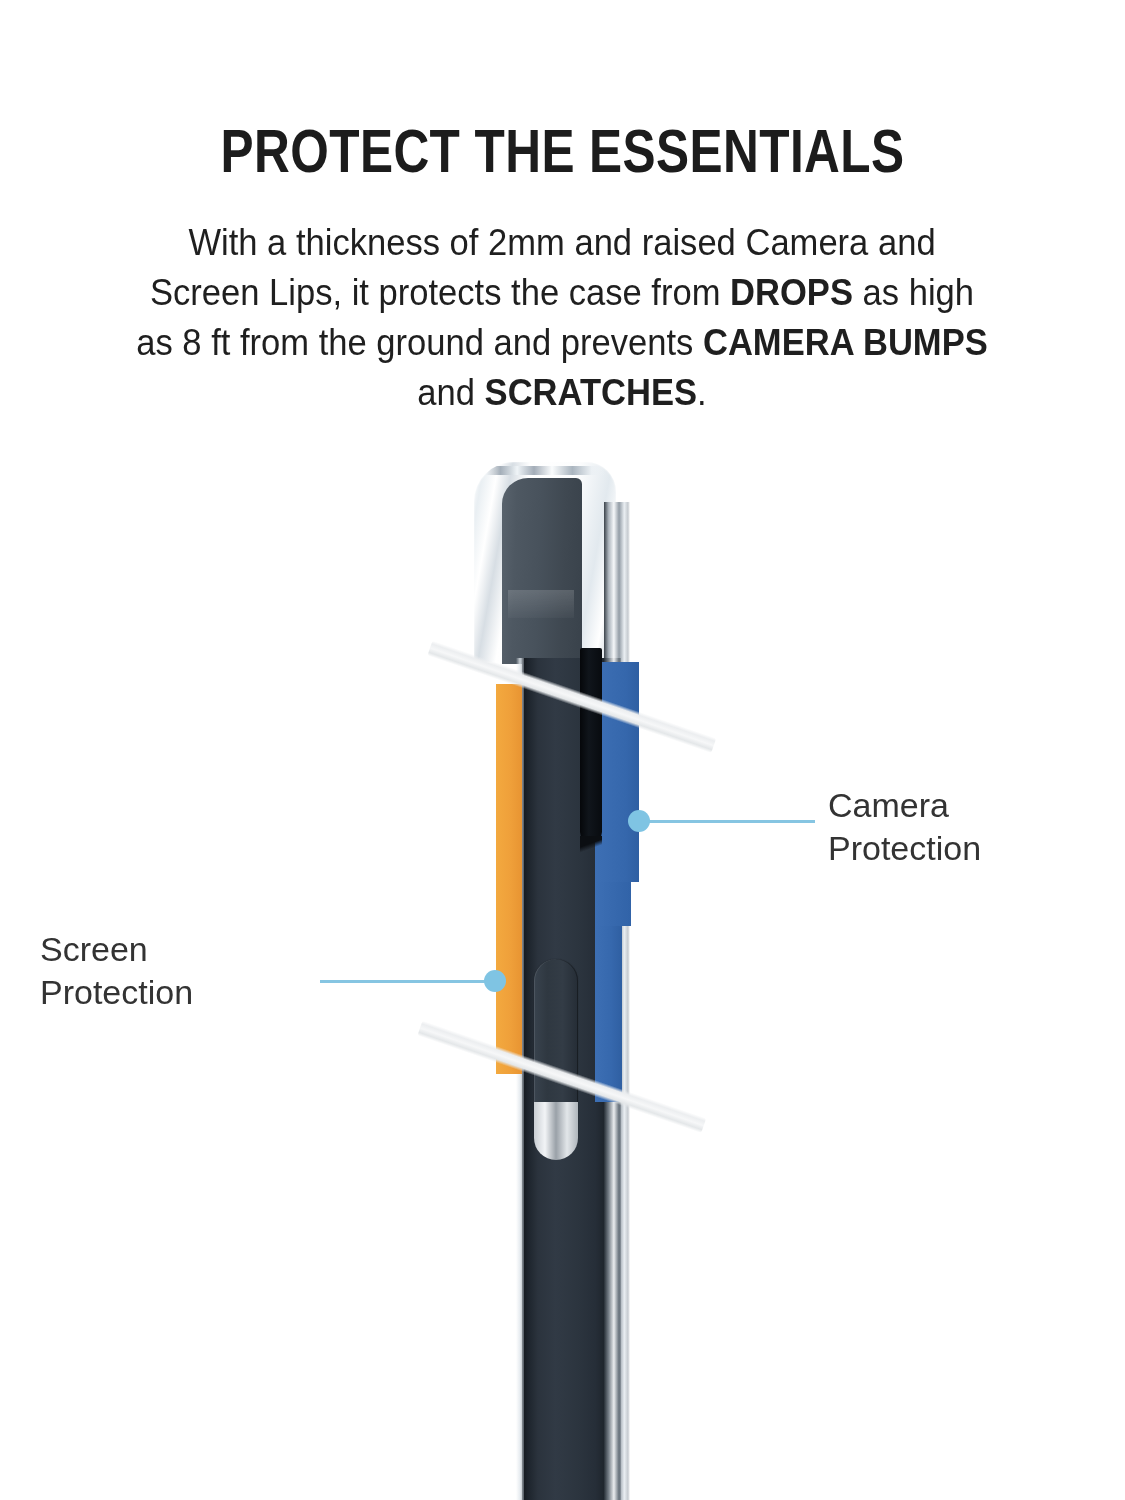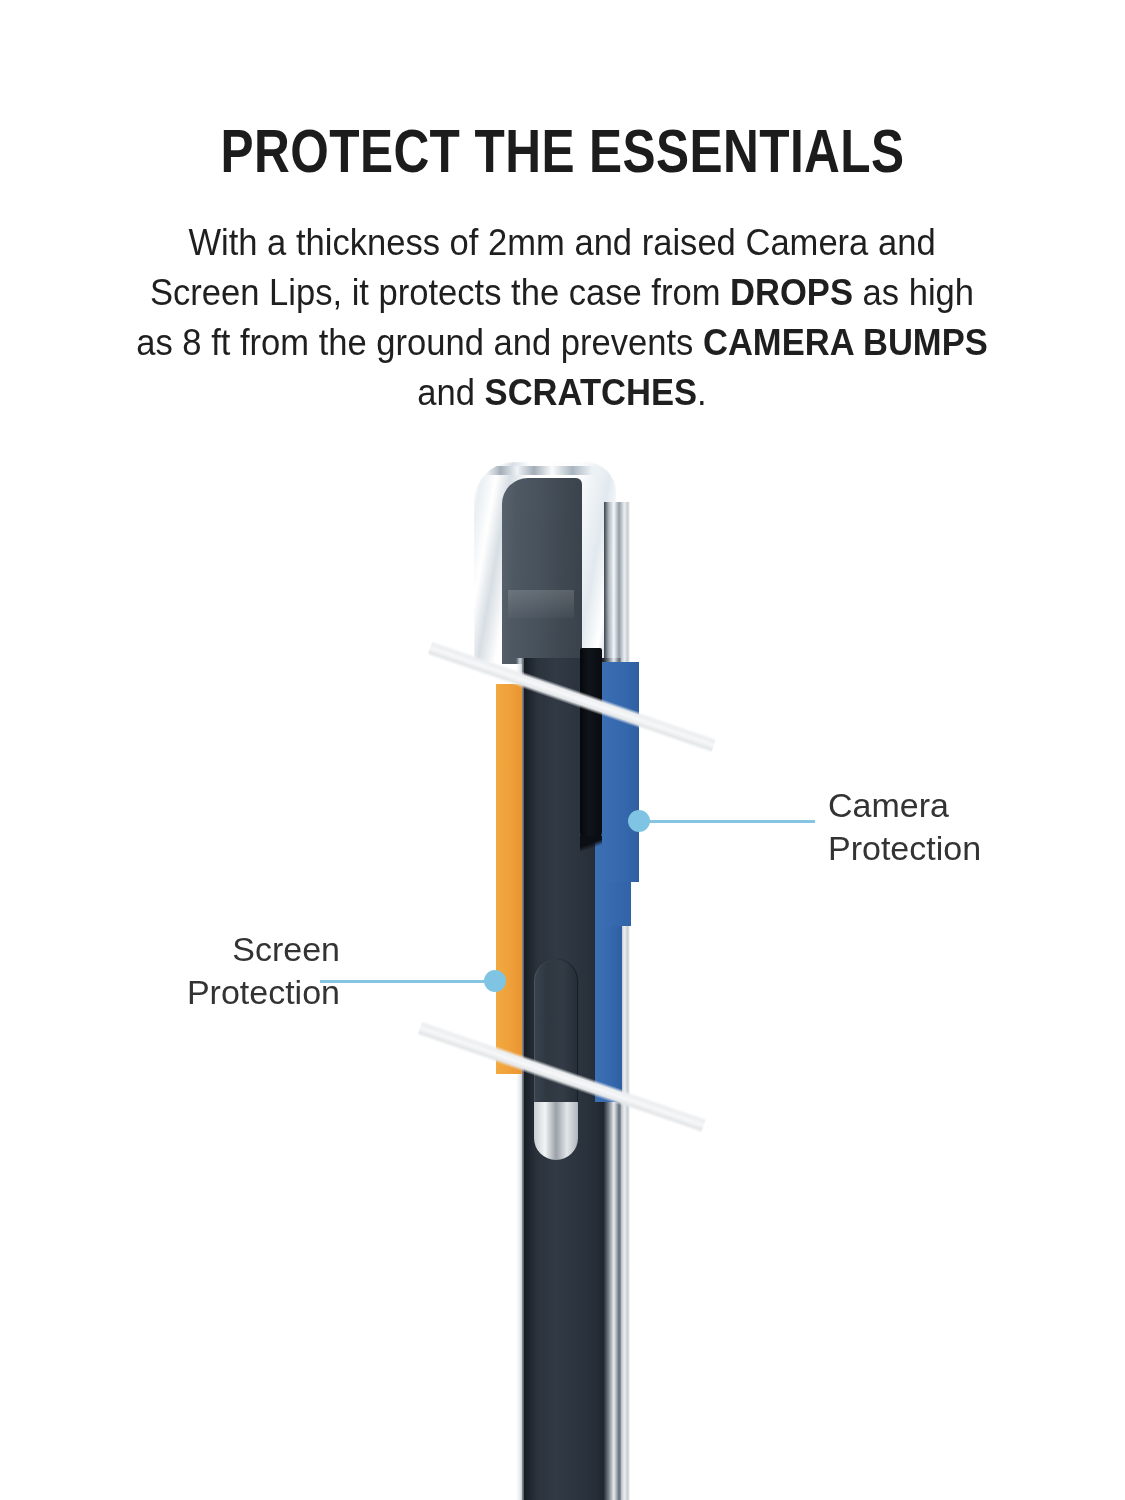--- a/index.html
+++ b/index.html
@@ -295,21 +295,21 @@
   }
   #label-camera {
     left: 828px;
     top: 784px;
     text-align: left;
     width: 260px;
   }
   #label-screen {
     left: 40px;
     top: 928px;
-    text-align: right;
+    text-align: left;
     width: 300px;
   }
 
   .leader-line {
     position: absolute;
     height: 3px;
     background: #86c5e2;
   }
   #leader-camera { left: 640px; top: 820px; width: 175px; }
   #leader-screen { left: 320px; top: 980px; width: 175px; }

